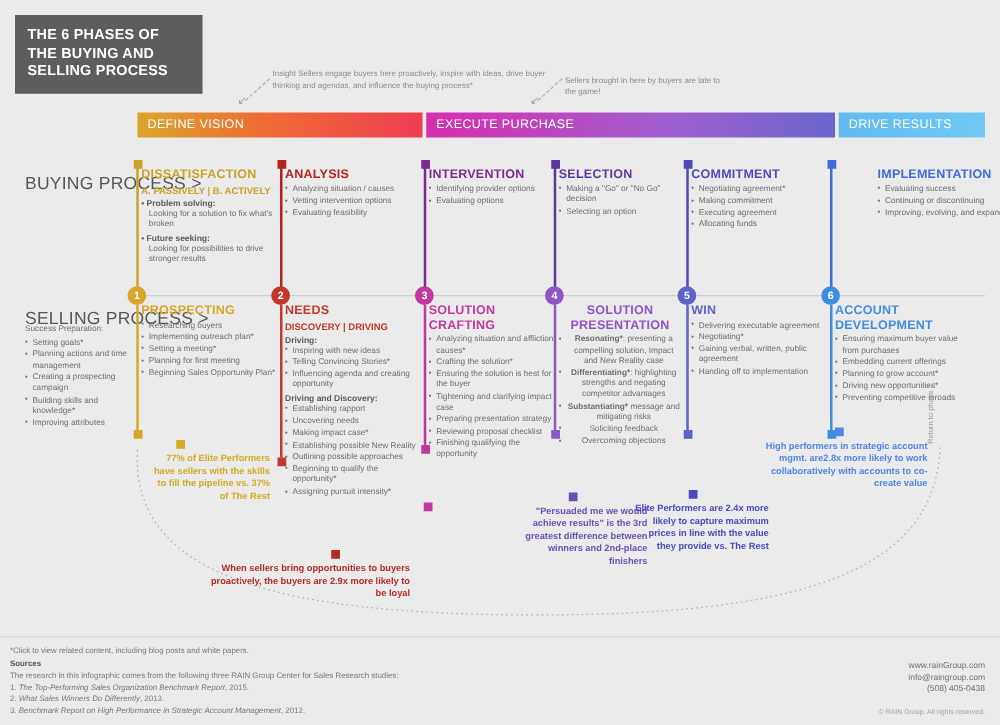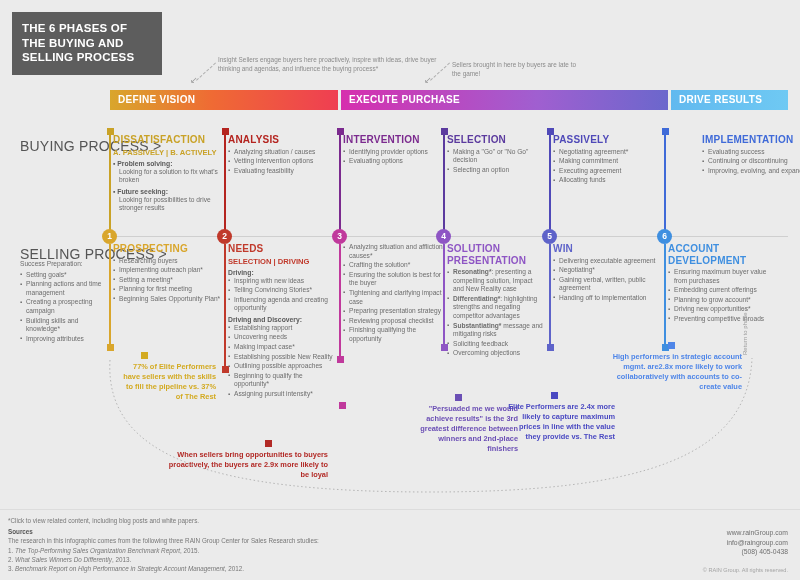--- a/index.html
+++ b/index.html
@@ -29,21 +29,21 @@
     position:absolute;color:#9a9a9a;font-size:9px;line-height:9px;
   }
   .dashline{
     position:absolute;border-top:1px dashed #b0b0b0;transform-origin:0 0;
   }
 
   
   .phasebar{position:absolute;left:110px;top:90px;height:20px;width:678px;}
   .phase{
     position:absolute;top:0;height:20px;
-    color:#fff;font-size:10px;font-weight:bold;
+    color:#fff;font-size:10px;font-weight:normal;
     line-height:20px;padding-left:8px;box-sizing:border-box;
     letter-spacing:.3px;
   }
   .p-define{left:0;width:228px;background:linear-gradient(90deg,#d9a62c,#ef6a34 45%,#ef3e52);}
   .p-execute{left:231px;width:327px;background:linear-gradient(90deg,#d62fae,#a05fd0 60%,#6b67cc);}
   .p-drive{left:561px;width:117px;background:linear-gradient(90deg,#61b9ef,#6fc9f3);}
 
   
   .rowlabel{
     position:absolute;font-size:14px;color:#555;letter-spacing:.2px;
@@ -172,21 +172,21 @@
       <div class="col" style="left:447px;top:134px;width:98px;">
         <div class="colhead" style="color:#5b3a9e">SELECTION</div>
         <ul class="bul">
           <li>Making a "Go" or "No Go" decision</li>
           <li>Selecting an option</li>
         </ul>
       </div>
       <div class="sq" style="left:547px;top:128px;background:#4f49b8;"></div>
       <div class="colrule" style="left:549px;top:134px;height:102px;background:#4f49b8;"></div>
       <div class="col" style="left:553px;top:134px;width:104px;">
-        <div class="colhead" style="color:#4f49b8">PASSIVELY</div>
+        <div class="colhead" style="color:#4f49b8">COMMITMENT</div>
         <ul class="bul">
           <li>Negotiating agreement*</li>
           <li>Making commitment</li>
           <li>Executing agreement</li>
           <li>Allocating funds</li>
         </ul>
       </div>
       <div class="sq" style="left:662px;top:128px;background:#3f6ad8;"></div>
       <div class="colrule" style="left:664px;top:134px;height:102px;background:#3f6ad8;"></div>
       <div class="col" style="left:702px;top:134px;width:110px;">
@@ -208,21 +208,21 @@
           <li>Setting a meeting*</li>
           <li>Planning for first meeting</li>
           <li>Beginning Sales Opportunity Plan*</li>
         </ul>
       </div>
       <div class="numcirc" style="left:217px;top:229px;background:#c0392b;">2</div>
       <div class="colrule" style="left:224px;top:244px;height:122px;background:#c0392b;"></div>
       <div class="sq" style="left:222px;top:366px;background:#c0392b;"></div>
       <div class="col" style="left:228px;top:243px;width:108px;">
         <div class="colhead" style="color:#c0392b">NEEDS</div>
-        <div class="colsub" style="color:#c0392b">SELECTION | DRIVING</div>
+        <div class="colsub" style="color:#c0392b">DISCOVERY | DRIVING</div>
         <div class="grouplab">Driving:</div>
         <ul class="bul">
           <li>Inspiring with new ideas</li>
           <li>Telling Convincing Stories*</li>
           <li>Influencing agenda and creating opportunity</li>
         </ul>
         <div class="grouplab">Driving and Discovery:</div>
         <ul class="bul">
           <li>Establishing rapport</li>
           <li>Uncovering needs</li>
@@ -230,34 +230,35 @@
           <li>Establishing possible New Reality</li>
           <li>Outlining possible approaches</li>
           <li>Beginning to qualify the opportunity*</li>
           <li>Assigning pursuit intensity*</li>
         </ul>
       </div>
       <div class="numcirc" style="left:332px;top:229px;background:#c0399c;">3</div>
       <div class="colrule" style="left:339px;top:244px;height:112px;background:#c0399c;"></div>
       <div class="sq" style="left:337px;top:356px;background:#c0399c;"></div>
       <div class="col" style="left:343px;top:243px;width:100px;">
+        <div class="colhead" style="color:#c0399c">SOLUTION CRAFTING</div>
         <ul class="bul">
           <li>Analyzing situation and affliction causes*</li>
           <li>Crafting the solution*</li>
           <li>Ensuring the solution is best for the buyer</li>
           <li>Tightening and clarifying impact case</li>
           <li>Preparing presentation strategy</li>
           <li>Reviewing proposal checklist</li>
           <li>Finishing qualifying the opportunity</li>
         </ul>
       </div>
       <div class="numcirc" style="left:436px;top:229px;background:#8e55c4;">4</div>
       <div class="colrule" style="left:443px;top:244px;height:100px;background:#8e55c4;"></div>
       <div class="sq" style="left:441px;top:344px;background:#8e55c4;"></div>
-      <div class="col" style="left:447px;top:243px;width:98px;">
+      <div class="col" style="left:447px;top:243px;width:98px;text-align:center;">
         <div class="colhead" style="color:#8e55c4">SOLUTION PRESENTATION</div>
         <ul class="bul">
           <li><b>Resonating*</b>: presenting a compelling solution, Impact and New Reality case</li>
           <li><b>Differentiating*</b>: highlighting strengths and negating competitor advantages</li>
           <li><b>Substantiating*</b> message and mitigating risks</li>
           <li>Soliciting feedback</li>
           <li>Overcoming objections</li>
         </ul>
       </div>
       <div class="numcirc" style="left:542px;top:229px;background:#5e63c9;">5</div>

